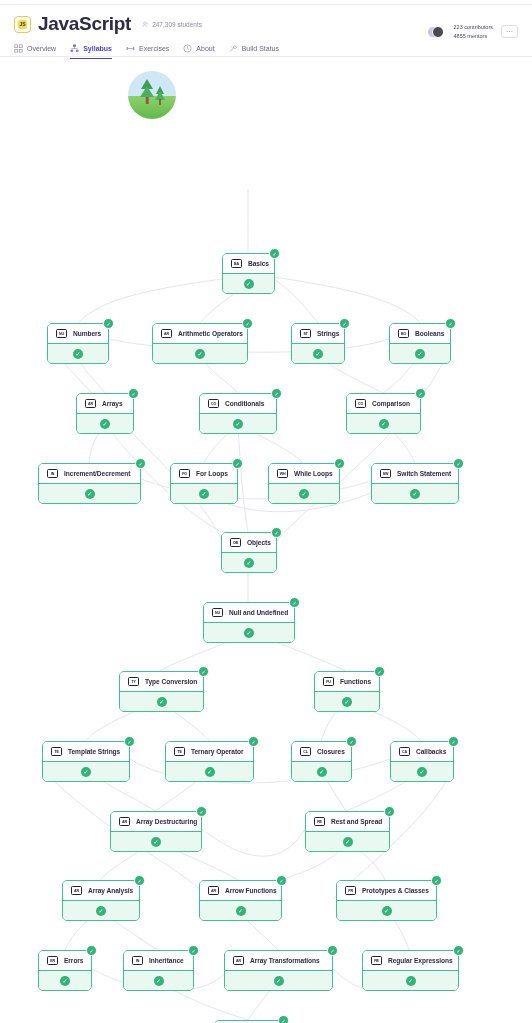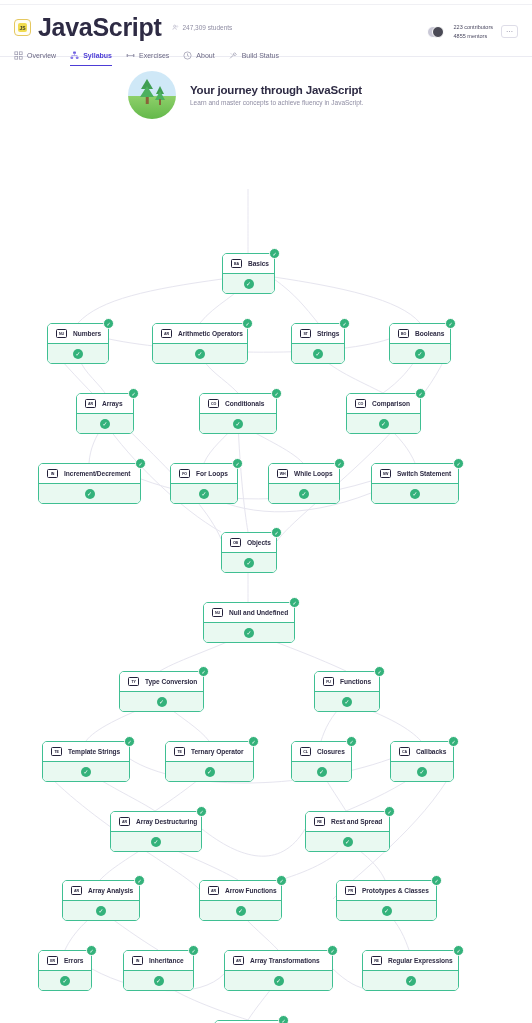--- a/index.html
+++ b/index.html
@@ -39,21 +39,21 @@
     flex: 0 0 auto;
   }
   .logo-inner {
     width: 9px; height: 9px;
     background: #f0db4f;
     border-radius: 2px;
     display:flex; align-items:center; justify-content:center;
     font-size: 5px; font-weight: 700; color: #3d3d1f;
   }
   .track-title {
-    font-size: 25px;
+    font-size: 19px;
     font-weight: 700;
     color: #2e2b44;
     letter-spacing: -0.3px;
   }
   .students {
     display: flex; align-items: center; gap: 3px;
     margin-left: 4px;
     color: #8f8da3;
     font-size: 6.5px;
   }
@@ -277,24 +277,20 @@
     <span class="tree" style="left:12px;top:8px;width:14px;height:26px;">
       <i style="top:0;border-left-width:6px;border-right-width:6px;border-bottom-width:10px;border-bottom-color:#3f9e52;"></i>
       <i style="top:7px;border-left-width:7px;border-right-width:7px;border-bottom-width:11px;border-bottom-color:#4bb05e;"></i>
       <b style="top:18px;width:2.5px;height:7px;"></b>
     </span>
     <span class="tree" style="left:27px;top:15px;width:10px;height:20px;">
       <i style="top:0;border-left-width:4.5px;border-right-width:4.5px;border-bottom-width:8px;border-bottom-color:#3f9e52;"></i>
       <i style="top:5px;border-left-width:5.5px;border-right-width:5.5px;border-bottom-width:9px;border-bottom-color:#4bb05e;"></i>
       <b style="top:13px;width:2px;height:6px;"></b>
     </span>
-  </div>
-  <div>
-    <div class="hero-title">Your journey through JavaScript</div>
-    <div class="hero-sub">Learn and master concepts to achieve fluency in JavaScript.</div>
   </div>
 </div>
 
 <div class="graph">
   <svg class="edges" viewBox="0 0 532 900">
     <g fill="none" stroke="#e6e5ef" stroke-width="1">
       <path d="M248 60 C248 95 248 105 248 124"></path>
       <path d="M222 150 C150 160 100 170 78 194"></path>
       <path d="M248 150 C240 165 215 175 200 194"></path>
       <path d="M274 150 C295 165 305 178 318 194"></path>

